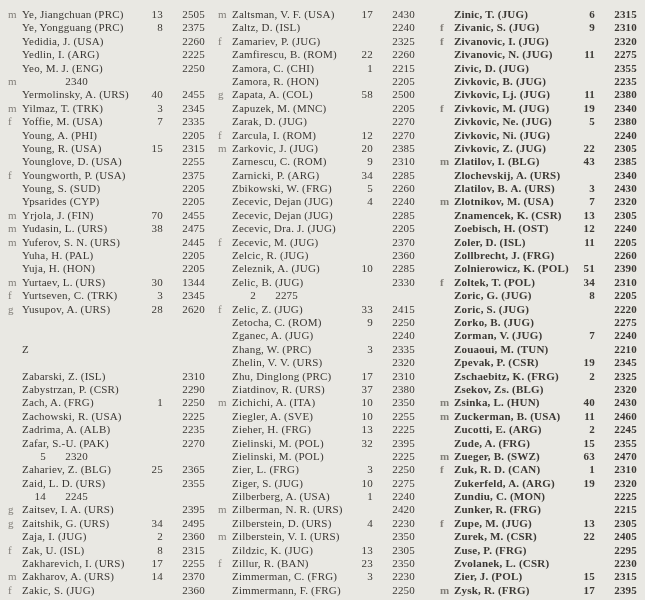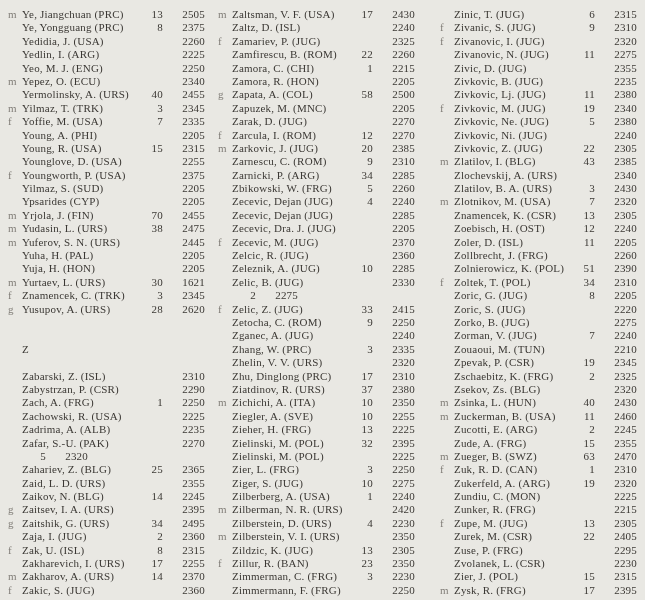--- a/index.html
+++ b/index.html
@@ -10,21 +10,21 @@
     box-sizing:border-box;
     display:flex;
     padding:8px 6px 0 8px;
     font-family:"Liberation Serif","DejaVu Serif",serif;
     font-size:11px;
     color:#3b3834;
     letter-spacing:0.2px;
   }
   .col{width:197px;flex:0 0 197px;}
   .col.c1{margin-left:13px;}
-  .col.c2{margin-left:25px;}
+  .col.c2{margin-left:25px;font-weight:bold;}
   .row{
     display:flex;
     align-items:baseline;
     height:13.4px;
     line-height:13.4px;
     white-space:nowrap;
   }
   .t{
     flex:0 0 14px;
     color:#6f6b65;
@@ -70,21 +70,20 @@
         <span class="rt">2225</span>
       </div>
       <div class="row">
         <span class="t"></span>
         <span class="nm">Yeo, M. J. (ENG)</span>
         <span class="gm"></span>
         <span class="rt">2250</span>
       </div>
       <div class="row">
         <span class="t">m</span>
-        <span class="nm">Yepez, O. (ECU)</span>
         <span class="gm"></span>
         <span class="rt">2340</span>
       </div>
       <div class="row">
         <span class="t"></span>
         <span class="nm">Yermolinsky, A. (URS)</span>
         <span class="gm">40</span>
         <span class="rt">2455</span>
       </div>
       <div class="row">
@@ -118,21 +117,21 @@
         <span class="rt">2255</span>
       </div>
       <div class="row">
         <span class="t">f</span>
         <span class="nm">Youngworth, P. (USA)</span>
         <span class="gm"></span>
         <span class="rt">2375</span>
       </div>
       <div class="row">
         <span class="t"></span>
-        <span class="nm">Yilmaz, S. (SUD)</span>
+        <span class="nm">Young, S. (SUD)</span>
         <span class="gm"></span>
         <span class="rt">2205</span>
       </div>
       <div class="row">
         <span class="t"></span>
         <span class="nm">Ypsarides (CYP)</span>
         <span class="gm"></span>
         <span class="rt">2205</span>
       </div>
       <div class="row">
@@ -162,25 +161,25 @@
       <div class="row">
         <span class="t"></span>
         <span class="nm">Yuja, H. (HON)</span>
         <span class="gm"></span>
         <span class="rt">2205</span>
       </div>
       <div class="row">
         <span class="t">m</span>
         <span class="nm">Yurtaev, L. (URS)</span>
         <span class="gm">30</span>
-        <span class="rt">1621</span>
-      </div>
-      <div class="row">
-        <span class="t">f</span>
-        <span class="nm">Znamencek, C. (TRK)</span>
+        <span class="rt">1344</span>
+      </div>
+      <div class="row">
+        <span class="t">f</span>
+        <span class="nm">Yurtseven, C. (TRK)</span>
         <span class="gm">3</span>
         <span class="rt">2345</span>
       </div>
       <div class="row">
         <span class="t">g</span>
         <span class="nm">Yusupov, A. (URS)</span>
         <span class="gm">28</span>
         <span class="rt">2620</span>
       </div>
       <div class="spacer" style="height: 26.8px;"></div>
@@ -234,21 +233,20 @@
         <span class="rt">2365</span>
       </div>
       <div class="row">
         <span class="t"></span>
         <span class="nm">Zaid, L. D. (URS)</span>
         <span class="gm"></span>
         <span class="rt">2355</span>
       </div>
       <div class="row">
         <span class="t"></span>
-        <span class="nm">Zaikov, N. (BLG)</span>
         <span class="gm">14</span>
         <span class="rt">2245</span>
       </div>
       <div class="row">
         <span class="t">g</span>
         <span class="nm">Zaitsev, I. A. (URS)</span>
         <span class="gm"></span>
         <span class="rt">2395</span>
       </div>
       <div class="row">

